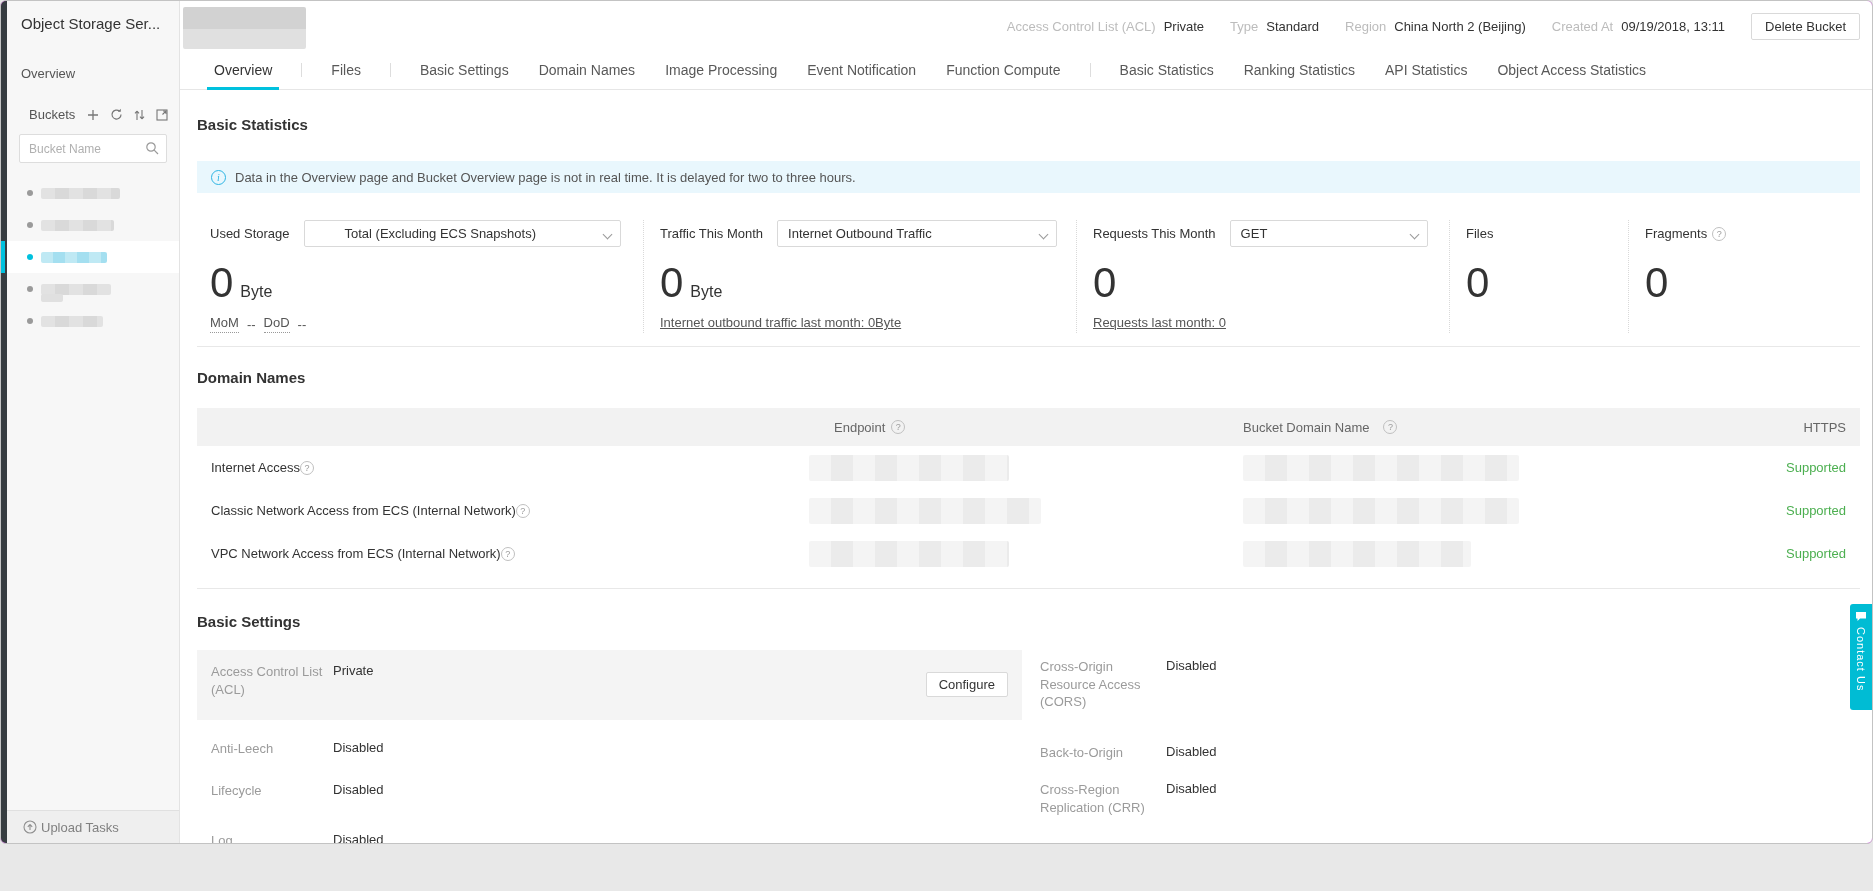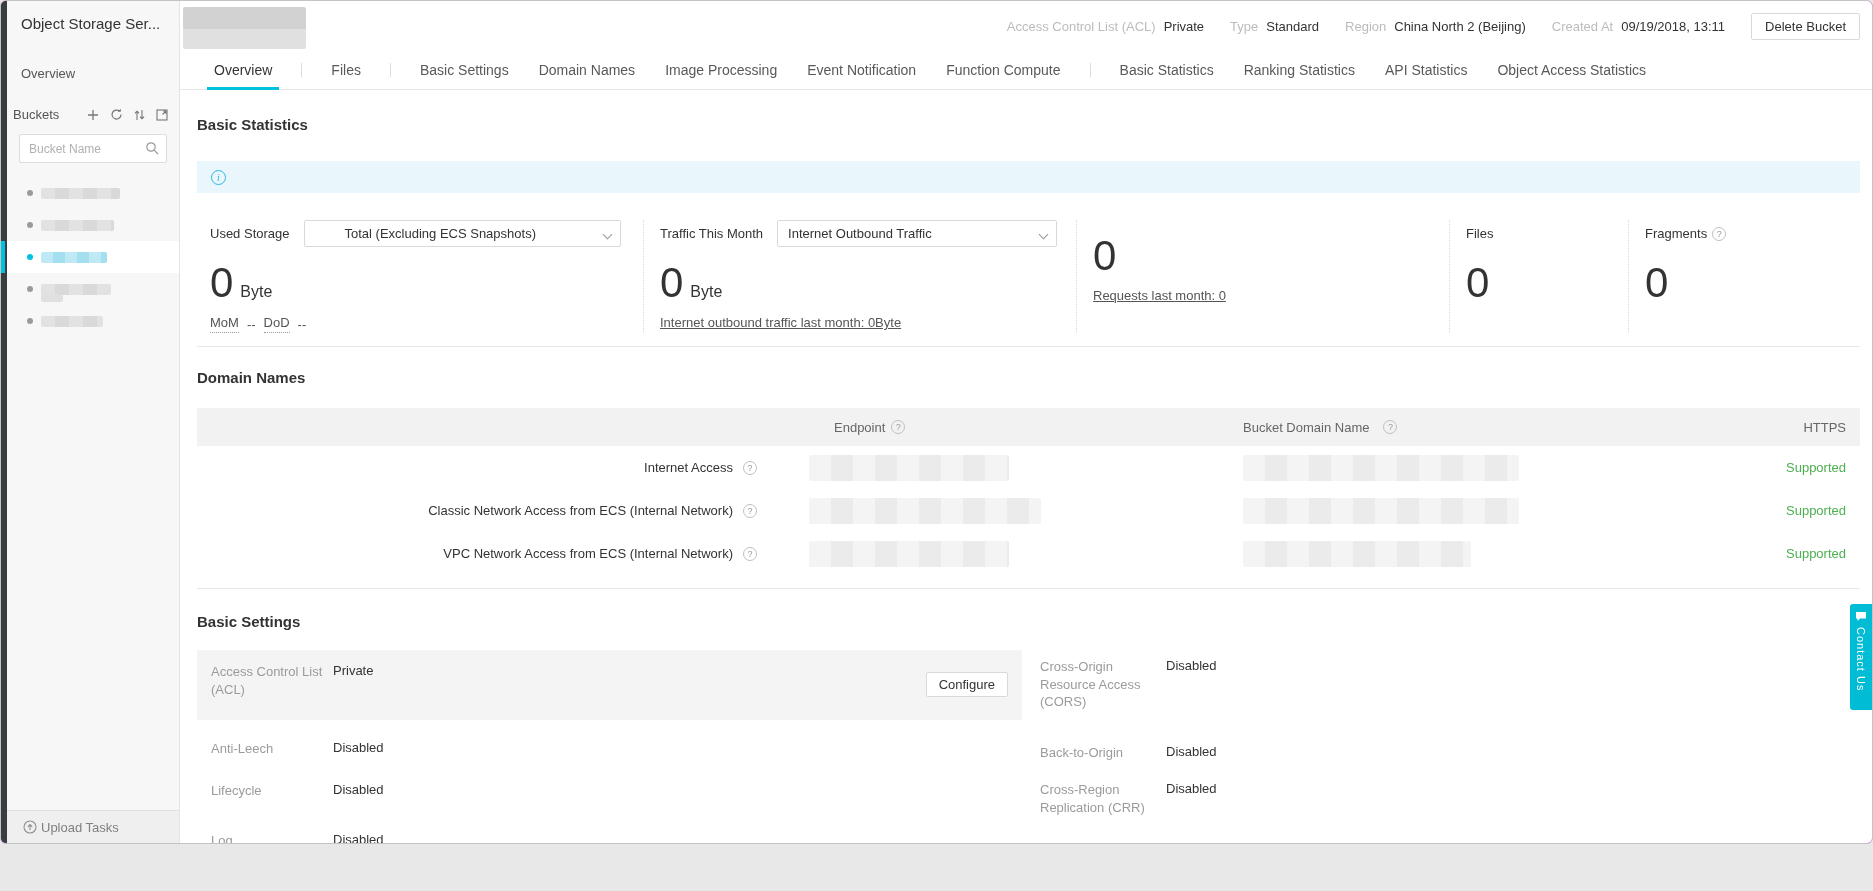--- a/index.html
+++ b/index.html
@@ -7,21 +7,21 @@
   body { font-family:"Liberation Sans","DejaVu Sans",sans-serif; font-size:13px; color:#333; }
   .window { position:relative; width:1873px; height:844px; background:#d946ef; border:1px solid #c3c3c3; border-radius:6px; overflow:hidden; display:flex; }
 
   
   .left-strip { width:6px; background:#373d41; flex:none; }
 
   
   .sidebar { width:173px; flex:none; background:#f7f7f7; border-right:1px solid #e3e3e3; position:relative; }
   .sb-title { font-size:15px; color:#333; padding:14px 0 0 14px; white-space:nowrap; }
   .sb-overview { font-size:13px; color:#555; padding:34px 0 0 14px; cursor:pointer; }
-  .sb-buckets-row { display:flex; align-items:center; padding:26px 10px 0 6px; color:#555; }
+  .sb-buckets-row { display:flex; align-items:center; padding:26px 10px 0 22px; color:#555; }
   .sb-buckets-label { flex:1; }
   .sb-tools { display:flex; align-items:center; gap:9px; }
   .sb-tools .tool { width:14px; height:14px; display:flex; align-items:center; justify-content:center; color:#777; cursor:pointer; }
   .sb-search { margin:12px 12px 0 12px; position:relative; }
   .sb-search input { width:100%; height:29px; border:1px solid #ddd; border-radius:2px; background:#fff; padding:0 26px 0 9px; font-size:12px; color:#333; font-family:inherit; outline:none; }
   .sb-search input::placeholder { color:#b0b0b0; }
   .sb-search .mag { position:absolute; right:8px; top:7px; }
   .bucket-list { margin-top:14px; }
   .bucket-item { position:relative; height:32px; display:flex; align-items:center; padding-left:20px; cursor:pointer; }
   .bucket-item .dot { width:6px; height:6px; border-radius:50%; background:#9a9a9a; flex:none; margin-right:8px; }
@@ -85,21 +85,21 @@
   .hr { border-top:1px solid #e8e8e8; margin-top:13px; }
 
   
   .help { width:14px; height:14px; border:1px solid #c0c0c0; border-radius:50%; color:#9a9a9a; font-size:9px; display:inline-flex; align-items:center; justify-content:center; flex:none; cursor:pointer; }
 
   
   .h-domains { margin-top:22px; }
   .dtable { margin-top:22px; }
   .dhead { height:38px; background:#f2f2f2; display:flex; align-items:center; color:#666; }
   .drow { height:43px; display:flex; align-items:center; }
-  .col-label { width:560px; padding-left:14px; display:flex; align-items:center; gap:10px; color:#333;justify-content:flex-end; }
+  .col-label { width:560px; padding-left:14px; display:flex; align-items:center; gap:0; color:#333; }
   .col-endpoint { width:430px; }
   .col-domain { width:440px; }
   .col-https { flex:1; text-align:right; padding-right:14px; }
   .dhead .col-endpoint { display:flex; align-items:center; gap:6px; padding-left:77px; }
   .dhead .col-domain { display:flex; align-items:flex-start; gap:14px; padding-left:56px; }
   .cell-blur { height:26px; border-radius:2px; background:repeating-linear-gradient(90deg,#f4f4f4 0 22px,#ebebeb 22px 44px); }
   .col-endpoint .cell-blur { width:200px; margin-left:52px; }
   .col-domain .cell-blur { width:276px; margin-left:56px; }
   .supported { color:#4caf50; }
 
@@ -253,20 +253,21 @@
       <div class="tab">API Statistics</div>
       <div class="tab">Object Access Statistics</div>
     </div>
 
     <div class="content">
 
       <div class="sec-heading h-basic-stats">Basic Statistics</div>
 
       <div class="banner">
         <span class="info-icon">i</span>
+        <span>Data in the Overview page and Bucket Overview page is not in real time. It is delayed for two to three hours.</span>
       </div>
 
       <div class="stats-row">
         <div class="stat-col c1">
           <div class="stat-top">
             <span class="stat-label">Used Storage</span>
             <span class="select sel-used">
               <span>Total (Excluding ECS Snapshots)</span>
               <span class="chev"></span>
             </span>
@@ -292,20 +293,27 @@
             </span>
           </div>
           <div class="stat-value">
             <span class="num">0</span>
             <span class="unit">Byte</span>
           </div>
           <div class="stat-sub">Internet outbound traffic last month: 0Byte</div>
         </div>
 
         <div class="stat-col c3">
+          <div class="stat-top">
+            <span class="stat-label">Requests This Month</span>
+            <span class="select sel-req">
+              <span>GET</span>
+              <span class="chev"></span>
+            </span>
+          </div>
           <div class="stat-value">
             <span class="num">0</span>
           </div>
           <div class="stat-sub">Requests last month: 0</div>
         </div>
 
         <div class="stat-col c4">
           <div class="stat-top">
             <span class="stat-label">Files</span>
           </div>

